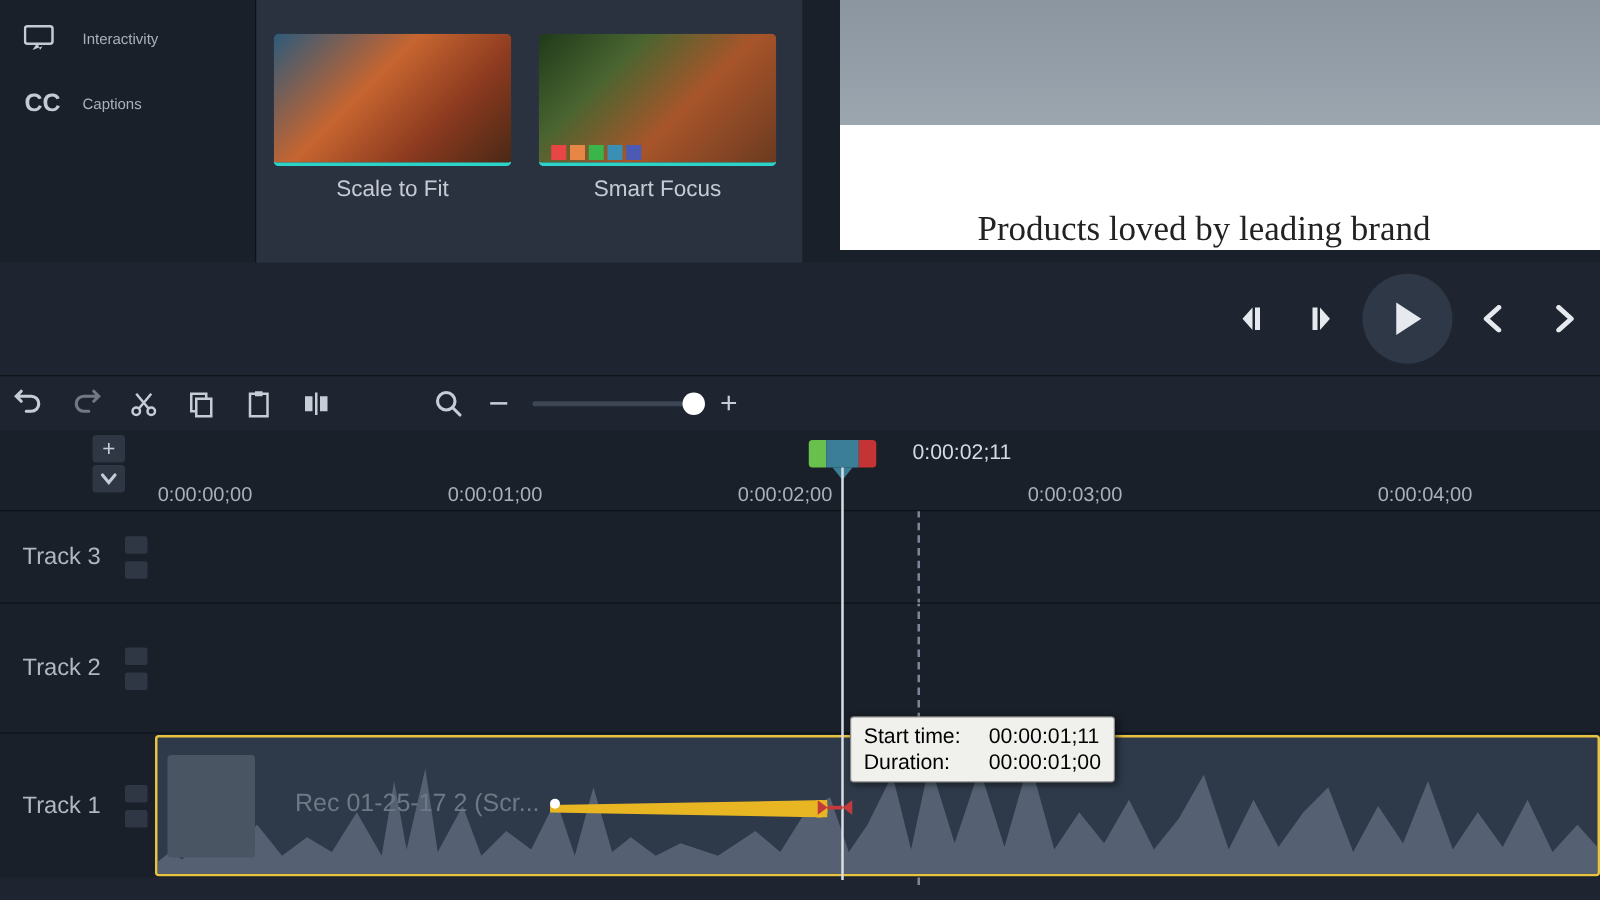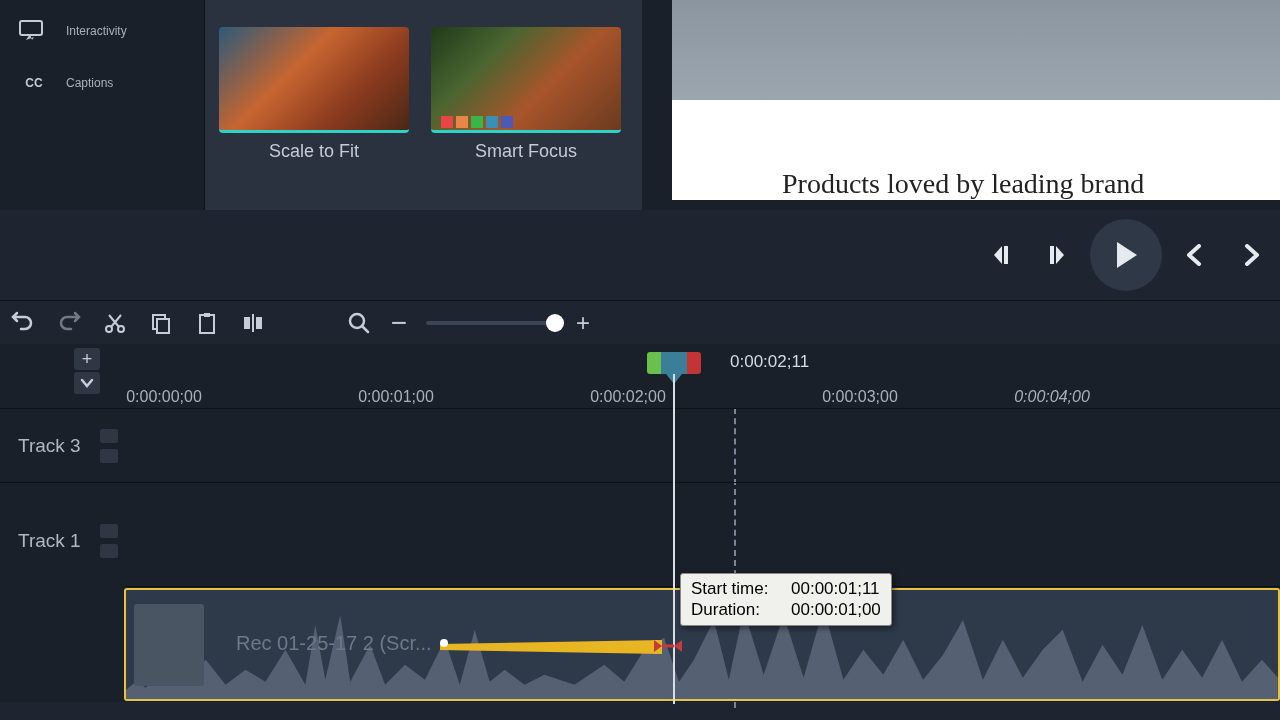--- a/index.html
+++ b/index.html
@@ -98,21 +98,21 @@
     <div class="sidebar-item">
       <span class="icon-box">
         <svg width="30" height="22" viewBox="0 0 30 22">
             <rect x="1" y="1" width="22" height="14" rx="2" fill="none" stroke="#c5cbd4" stroke-width="2"></rect>
             <path d="M7 20 L11 14 L13 20 L15 17 Z" fill="#c5cbd4"></path>
           </svg>
       </span>
       <span class="sidebar-label">Interactivity</span>
     </div>
     <div class="sidebar-item">
-      <span class="icon-box" style="font-weight:bold; font-size:12px; color:#c5cbd4;">CC</span>
+      <span class="icon-box" style="font-weight:bold; font-size:20px; color:#c5cbd4;">CC</span>
       <span class="sidebar-label">Captions</span>
     </div>
   </div>
 
   <div class="media-panel">
     <div class="thumbs">
       <div class="thumb">
         <div class="thumb-img" style="background: linear-gradient(135deg,#2d5a7a 0%, #c76530 40%, #8b3a1f 70%, #4a2815 100%);"></div>
         <div class="thumb-label">Scale to Fit</div>
       </div>
@@ -232,39 +232,46 @@
             </svg>
         </div>
       </div>
     </div>
     <div class="ruler-area">
       <div class="ruler">
         <div class="tick-label" style="left:40px;">0:00:00;00</div>
         <div class="tick-label" style="left:272px;">0:00:01;00</div>
         <div class="tick-label" style="left:504px;">0:00:02;00</div>
         <div class="tick-label" style="left:736px;">0:00:03;00</div>
-        <div class="tick-label" style="left:928px;font-style:italic;">0:00:04;00</div>
+        <div class="tick-label" style="left:1016px;">0:00:04;00</div>
       </div>
 
       <div class="playhead-flag" style="left:550px;">
         <div class="flag-left"></div>
           <div class="flag-mid"></div>
           <div class="flag-right"></div>
           <div class="flag-pointer"></div>
       </div>
       <div class="playhead-time" style="left:606px;">0:00:02;11</div>
       <div class="playhead-line" style="left:550px;"></div>
       <div class="dotted-line" style="left:610px; top:64px; height:300px;"></div>
     </div>
   </div>
 
   <div class="tracks-container">
     <div class="track-labels">
       <div class="track-label short">
         <span>Track 3</span>
+        <div class="track-btns">
+            <div class="track-mini-btn"></div>
+            <div class="track-mini-btn"></div>
+          </div>
+      </div>
+      <div class="track-label">
+        <span>Track 2</span>
         <div class="track-btns">
             <div class="track-mini-btn"></div>
             <div class="track-mini-btn"></div>
           </div>
       </div>
       <div class="track-label main">
         <span>Track 1</span>
         <div class="track-btns">
             <div class="track-mini-btn"></div>
             <div class="track-mini-btn"></div>

